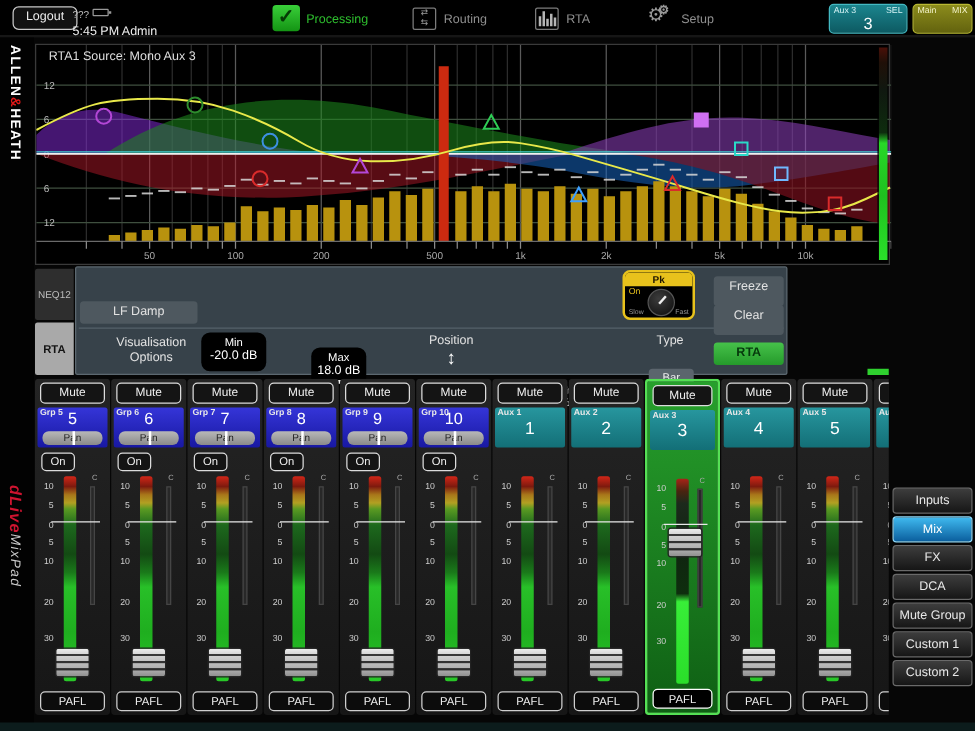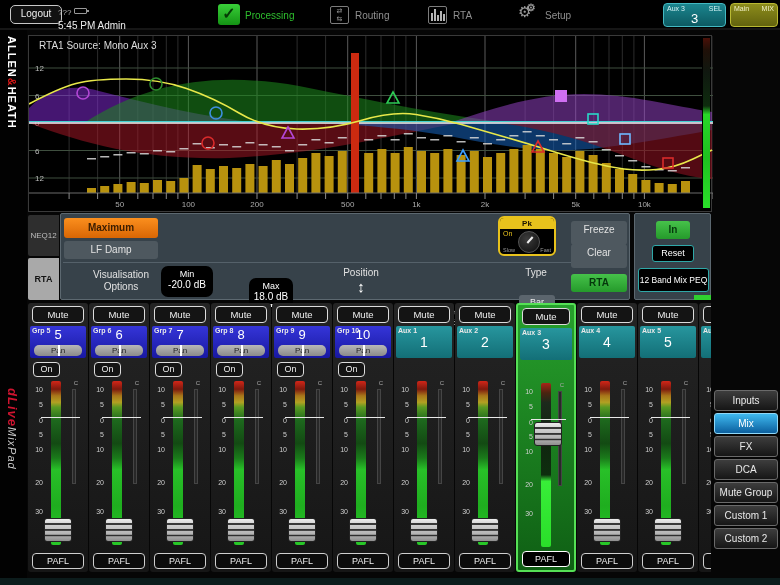--- a/index.html
+++ b/index.html
@@ -366,21 +366,20 @@
         <rect x="634" y="122" width="10" height="10" fill="none" stroke="#d92b2b" stroke-width="1.6"></rect>
       </svg>
     <div id="gmeter"></div>
   </div>
 
 
   <div id="midpanel">
     <div id="tab-neq12">NEQ12</div>
     <div id="tab-rta">RTA</div>
     <div id="mainbox">
-      <div id="btn-maximum">Maximum</div>
       <div id="btn-lfdamp">LF Damp</div>
       <div class="sep"></div>
       <div id="visopts">
         <div>Visualisation</div>
           <div>Options</div>
       </div>
       <div id="minbox" class="blackbox">
         <div class="l1">Min</div>
           <div class="l2">-20.0 dB</div>
       </div>
@@ -404,25 +403,20 @@
         <div id="knob">
             <i></i>
           </div>
         <div class="slow">Slow</div>
         <div class="fast">Fast</div>
       </div>
       <div id="btn-freeze" class="graybtn">Freeze</div>
       <div id="btn-clear" class="graybtn">Clear</div>
       <div id="btn-rta">RTA</div>
     </div>
-    <div id="rightbox">
-      <div id="btn-in">In</div>
-      <div id="btn-reset">Reset</div>
-      <div id="peqtype">12 Band Mix PEQ</div>
-    </div>
     <div id="greenseg"></div>
   </div>
 
 
   <div id="channels">
       <div class="strip">
     <div class="mute">Mute</div>
     <div class="chlabel grp">
       <span class="chname">Grp 5</span>
       <span class="chnum">5</span>

